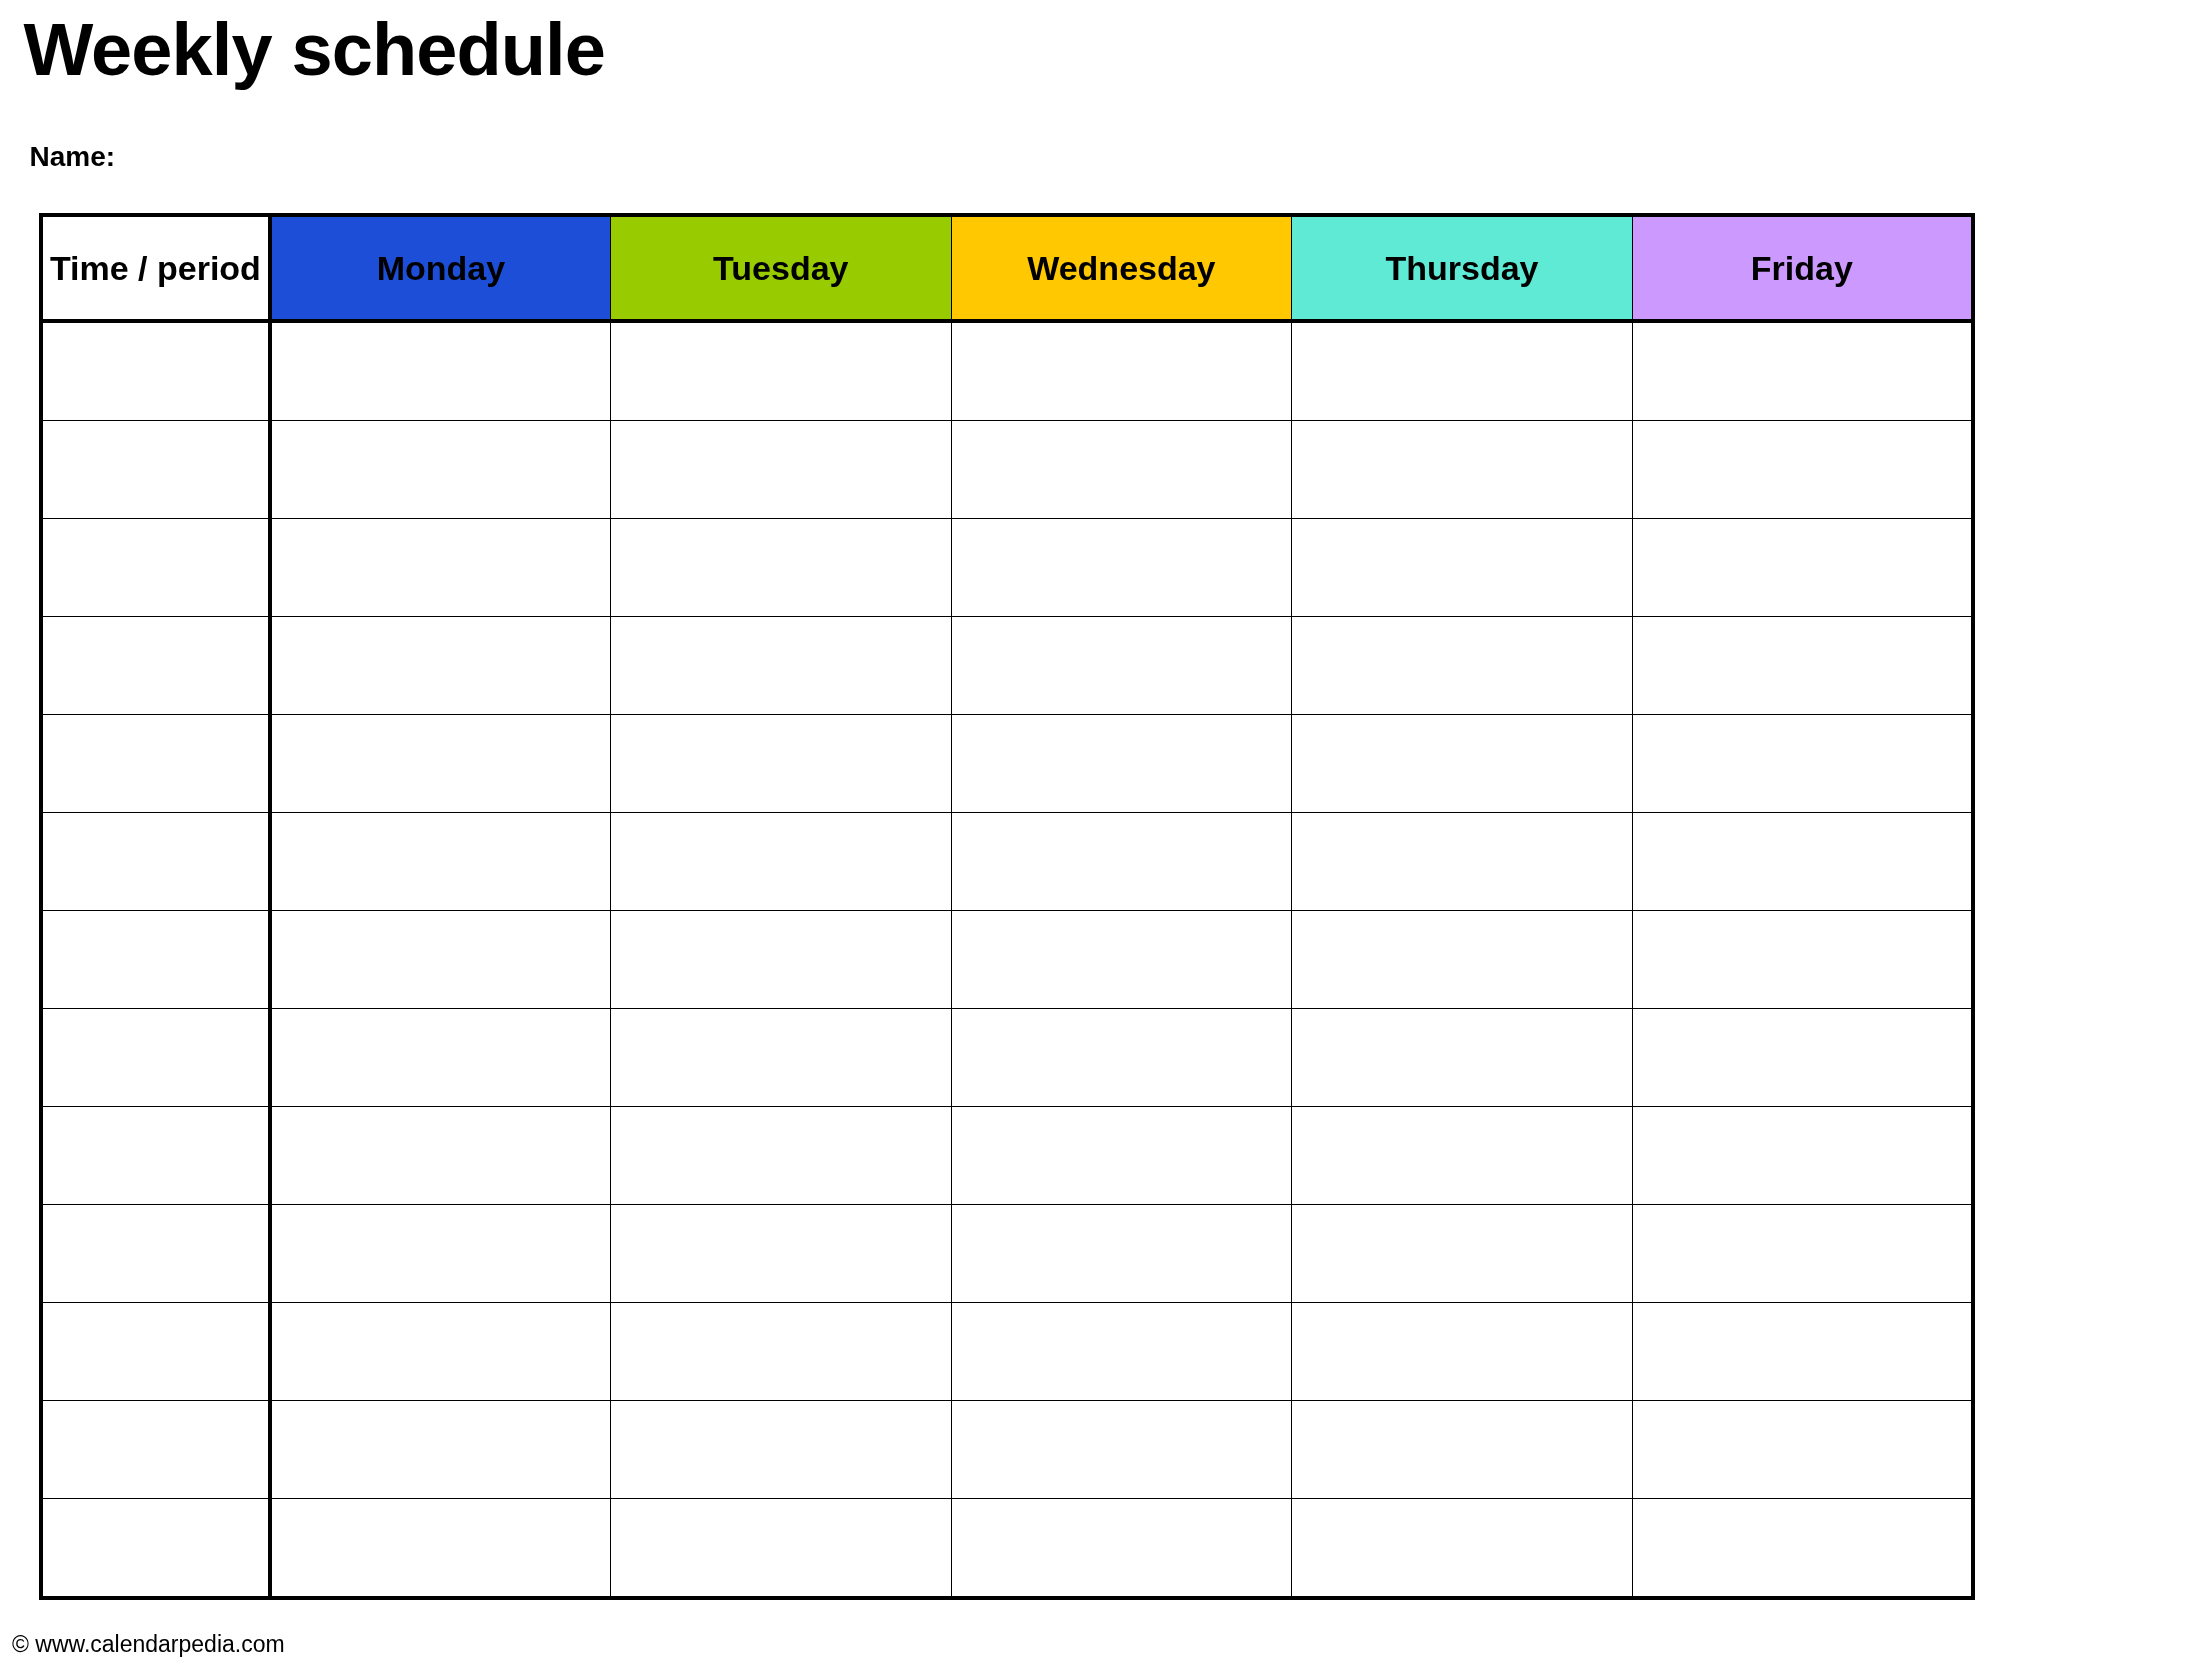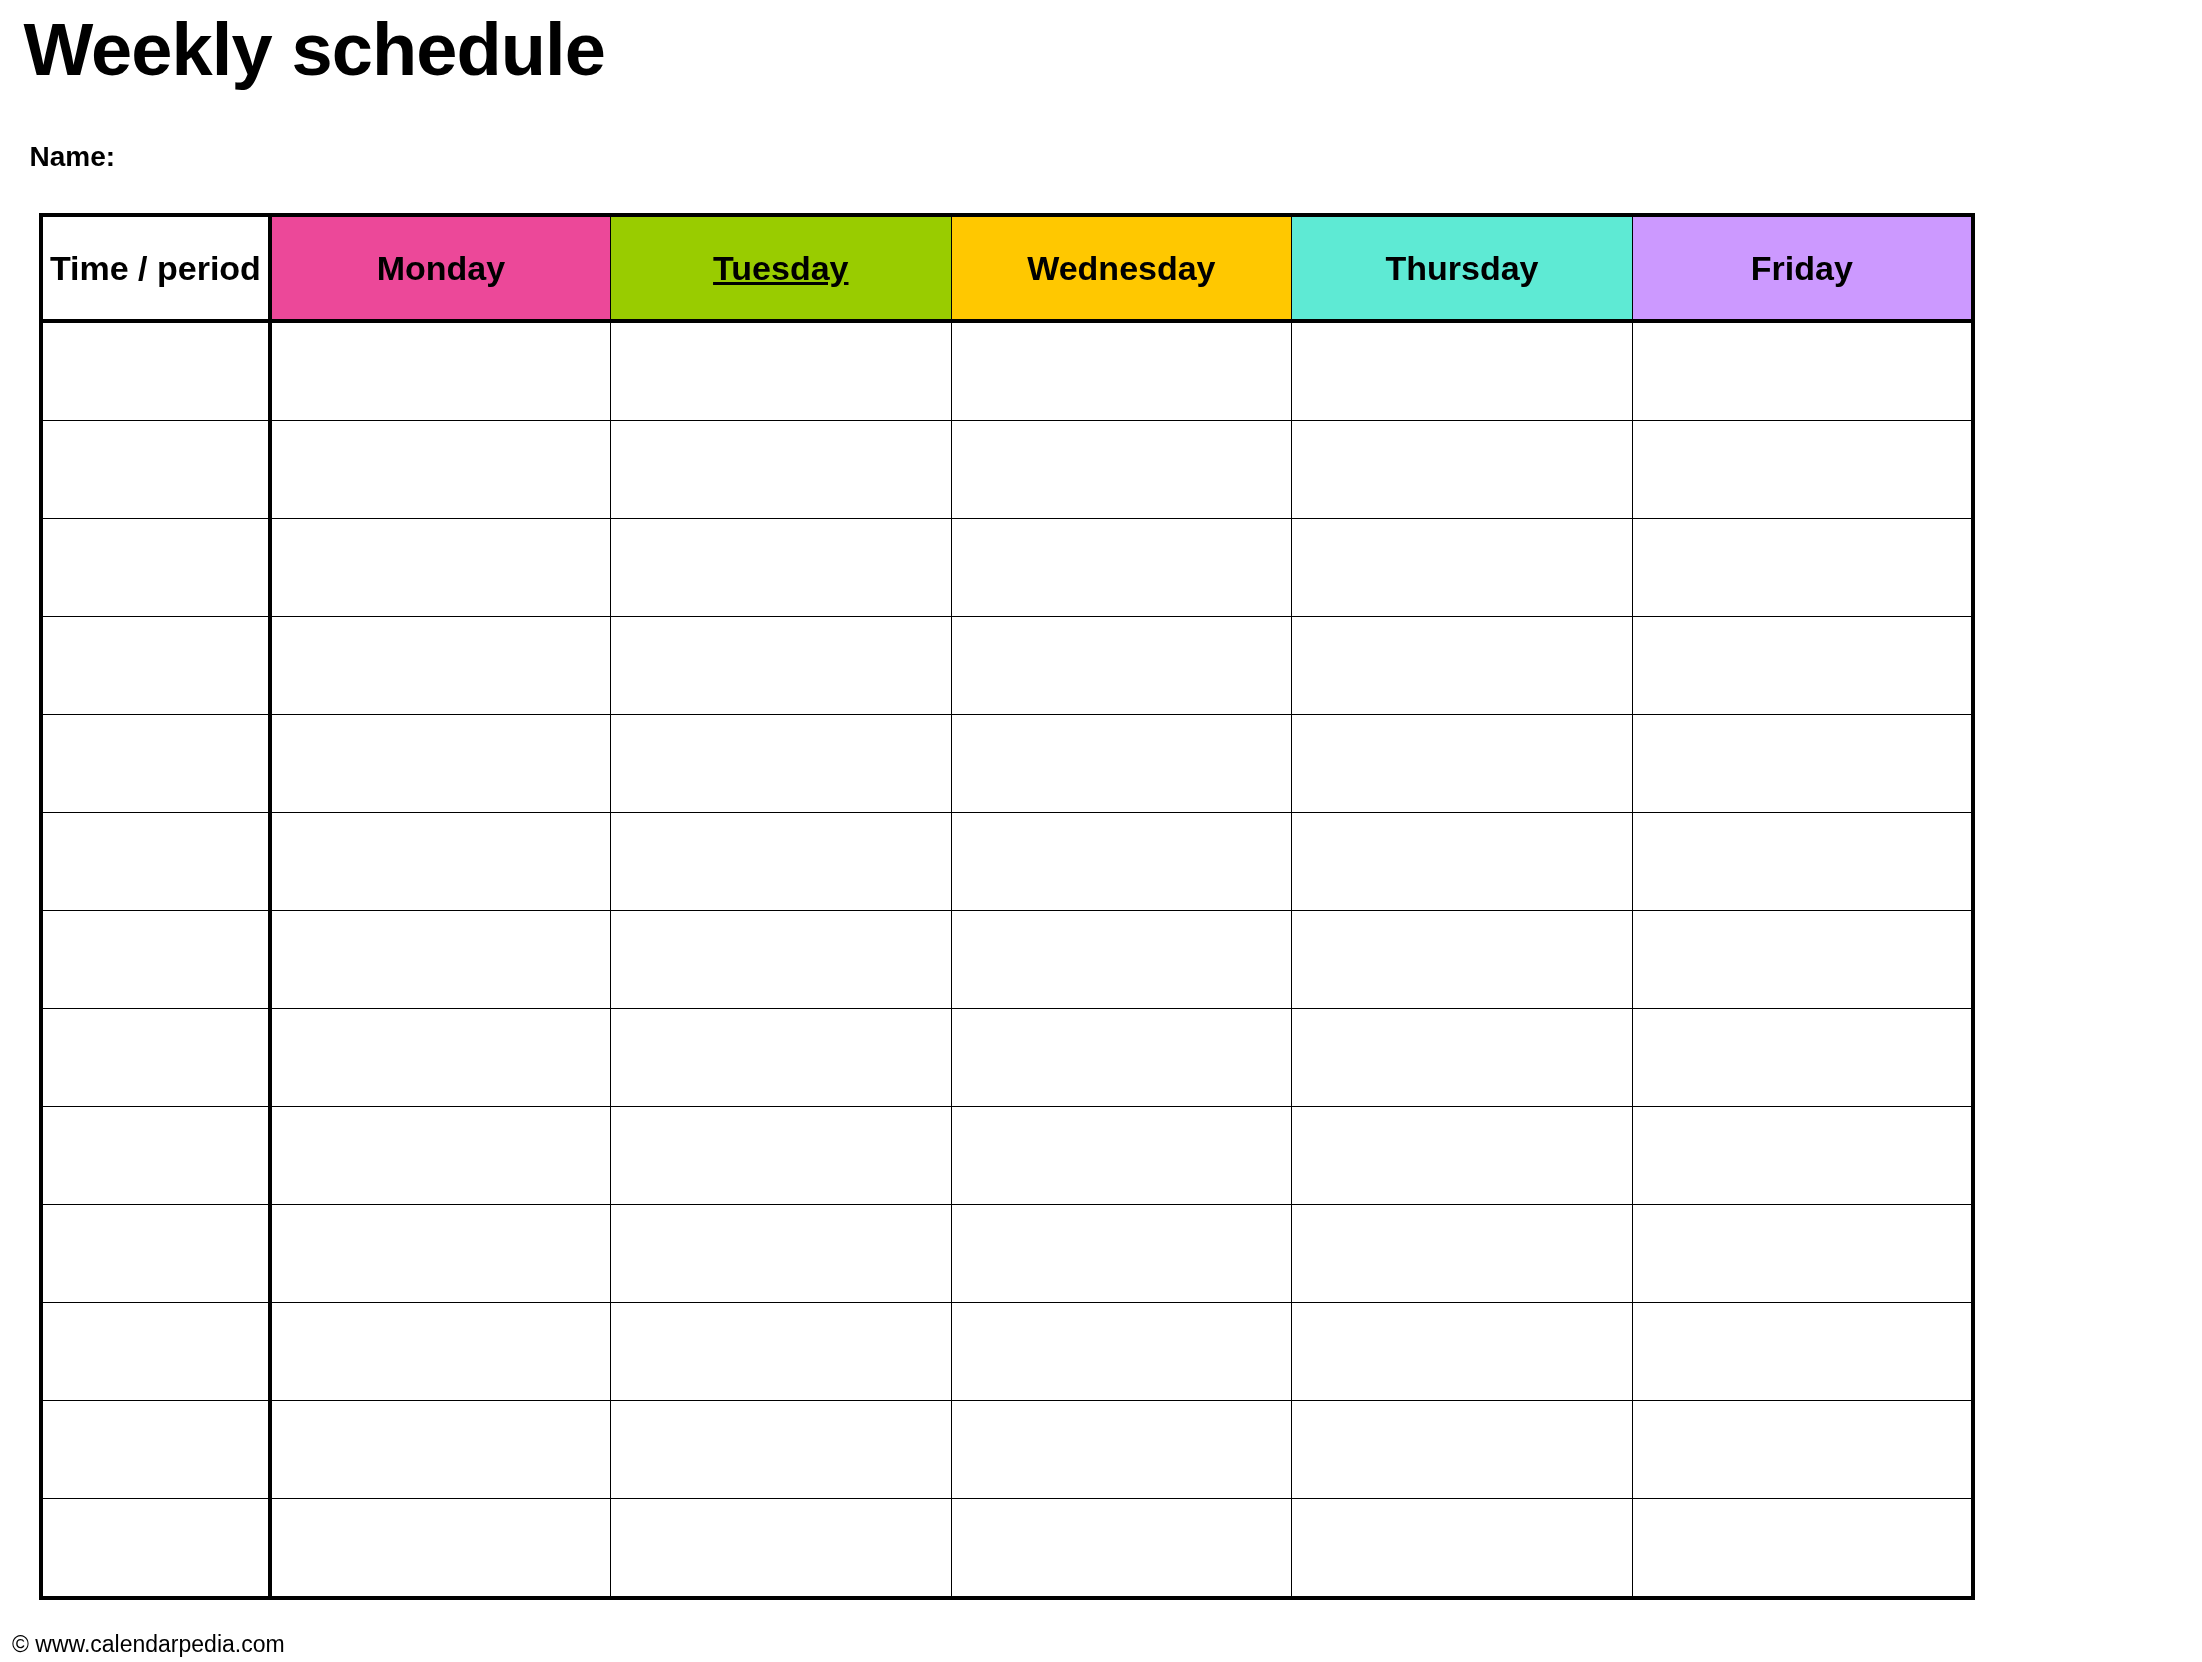--- a/index.html
+++ b/index.html
@@ -122,22 +122,22 @@
 
   <h1 class="title">Weekly schedule</h1>
 
   <div class="name-line">Name:</div>
 
   <div class="table-wrap">
     <table class="schedule">
       <thead>
         <tr>
           <th class="col-time">Time / period</th>
-          <th style="background: #ec4899;">Monday</th>
-          <th style="background: rgb(153, 204, 0); text-decoration: underline;">Tuesday</th>
+          <th style="background: #1d4ed8;">Monday</th>
+          <th style="background: rgb(153, 204, 0);">Tuesday</th>
           <th style="background: rgb(255, 200, 0);">Wednesday</th>
           <th style="background: #5eead4;">Thursday</th>
           <th class="col-last" style="background: rgb(204, 153, 255);">Friday</th>
         </tr>
       </thead>
       <tbody id="schedule-body">
           <tr>
             <td class="col-time"></td>
             <td></td>
             <td></td>

